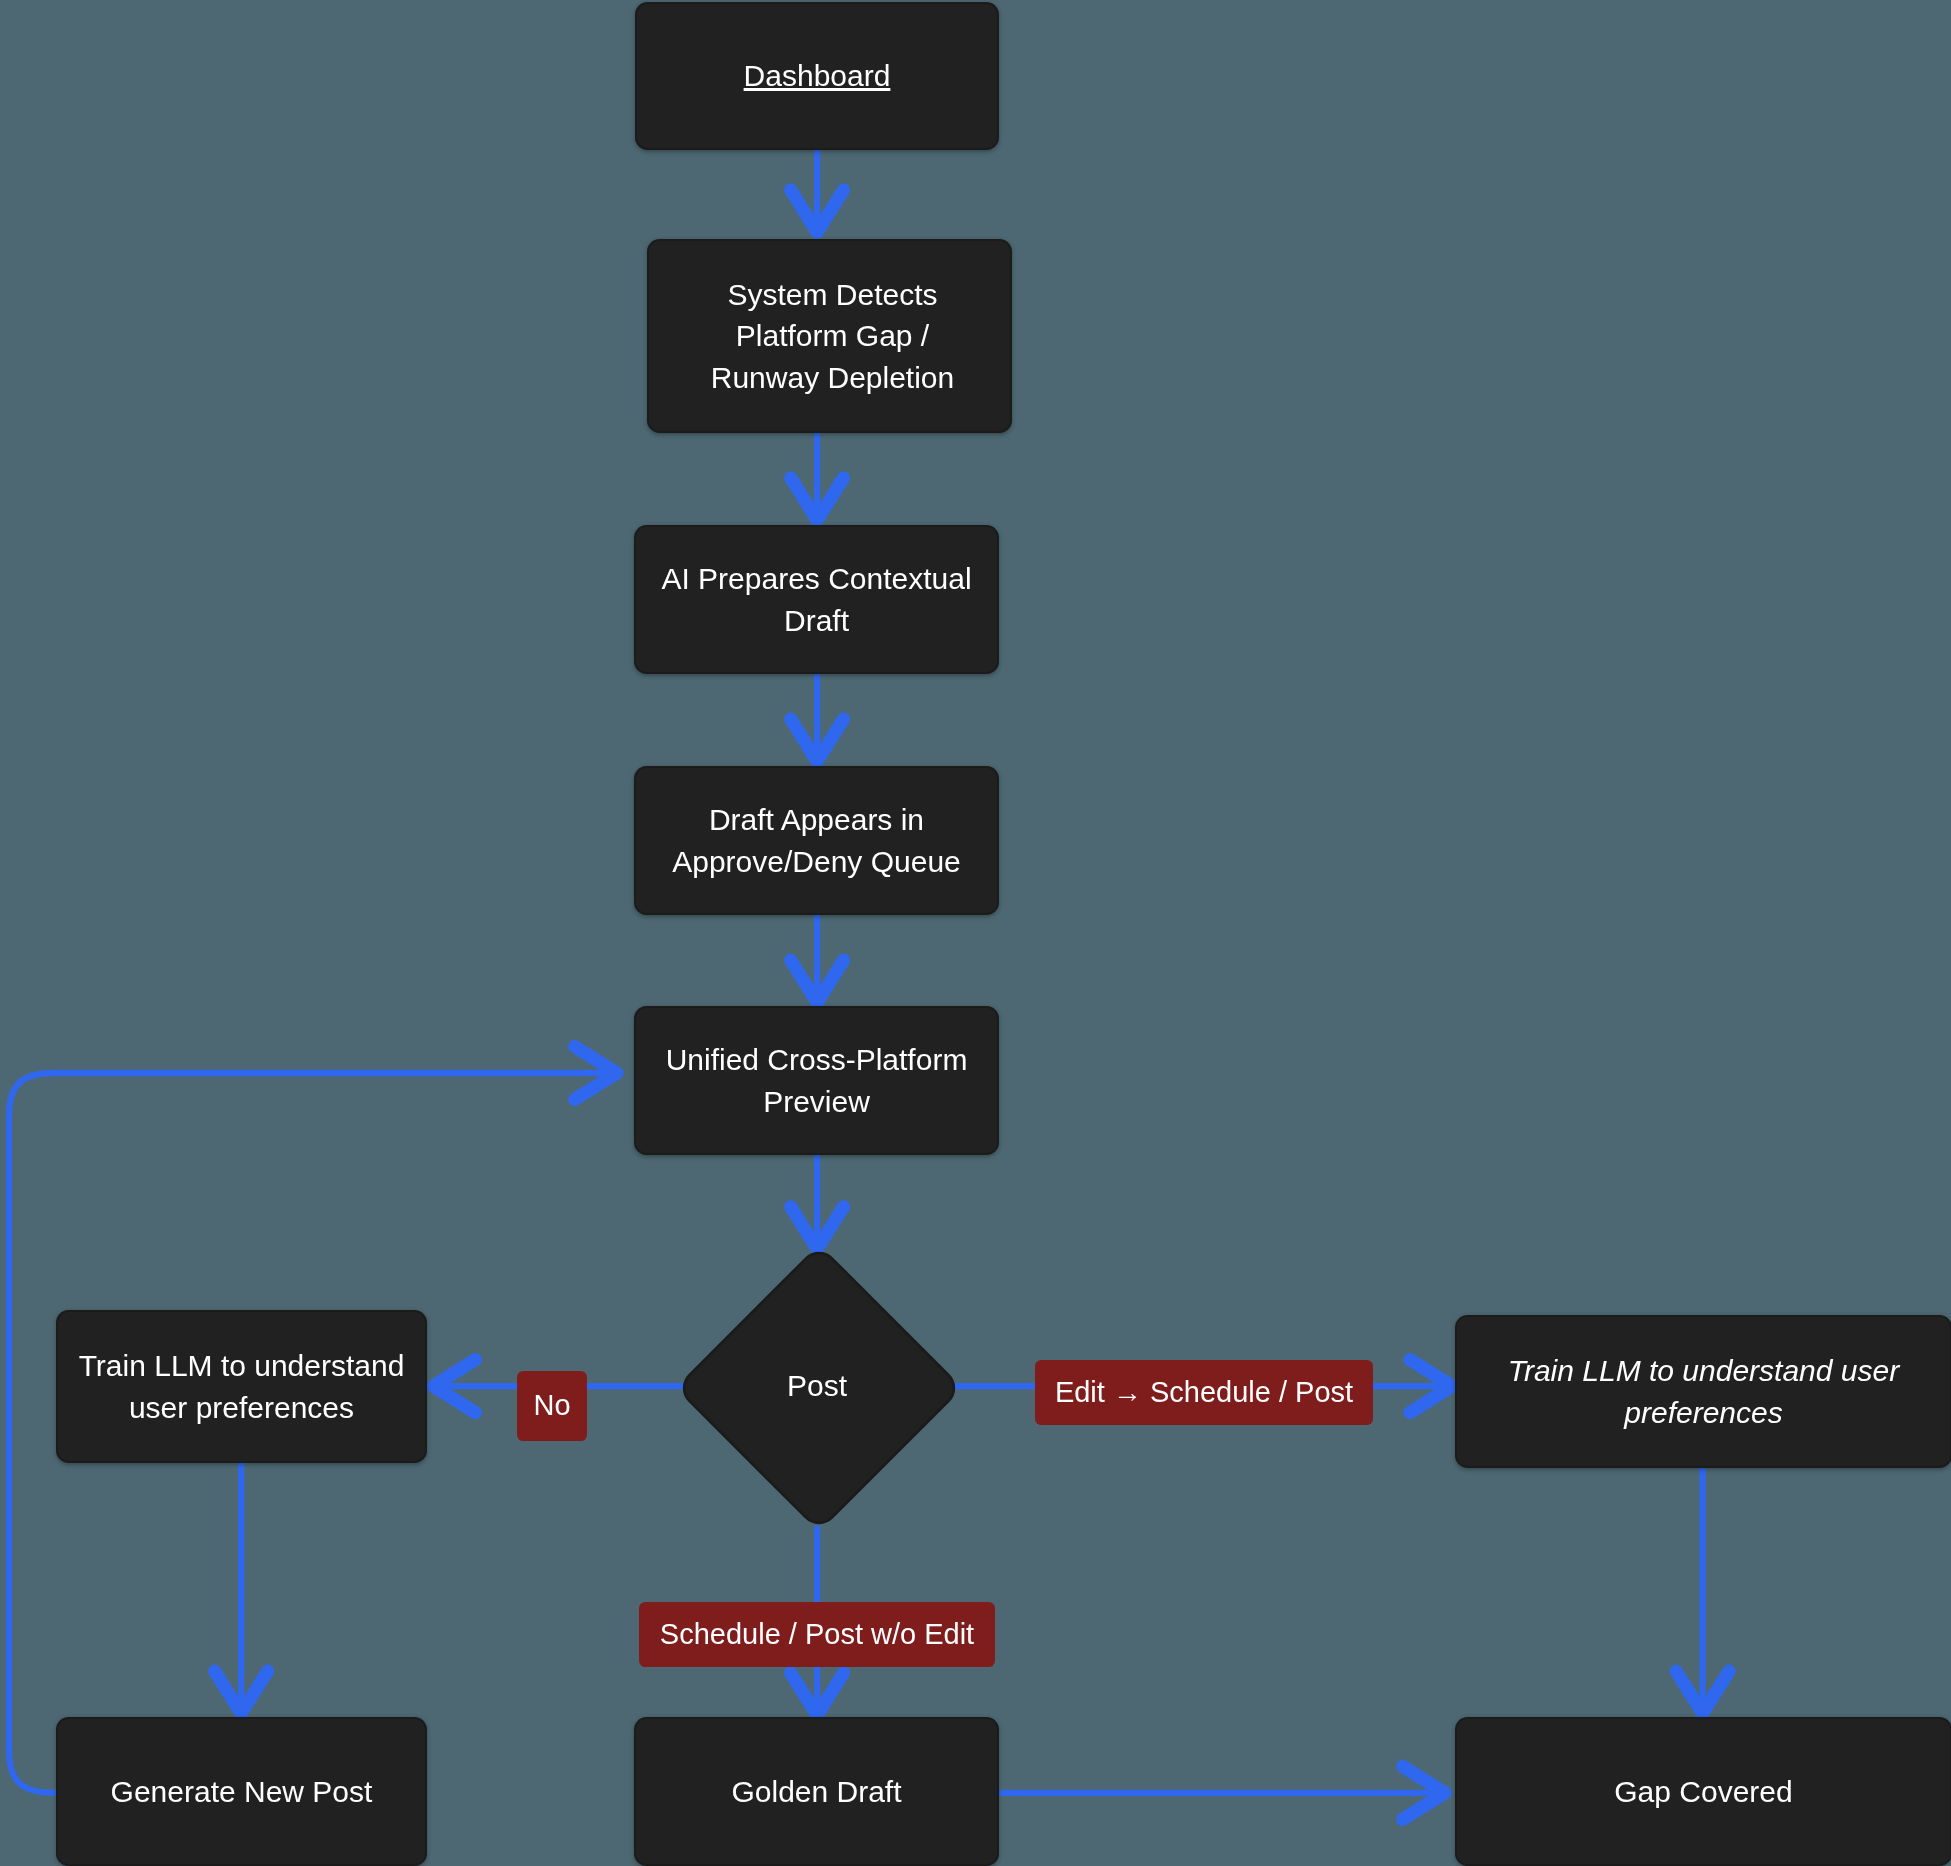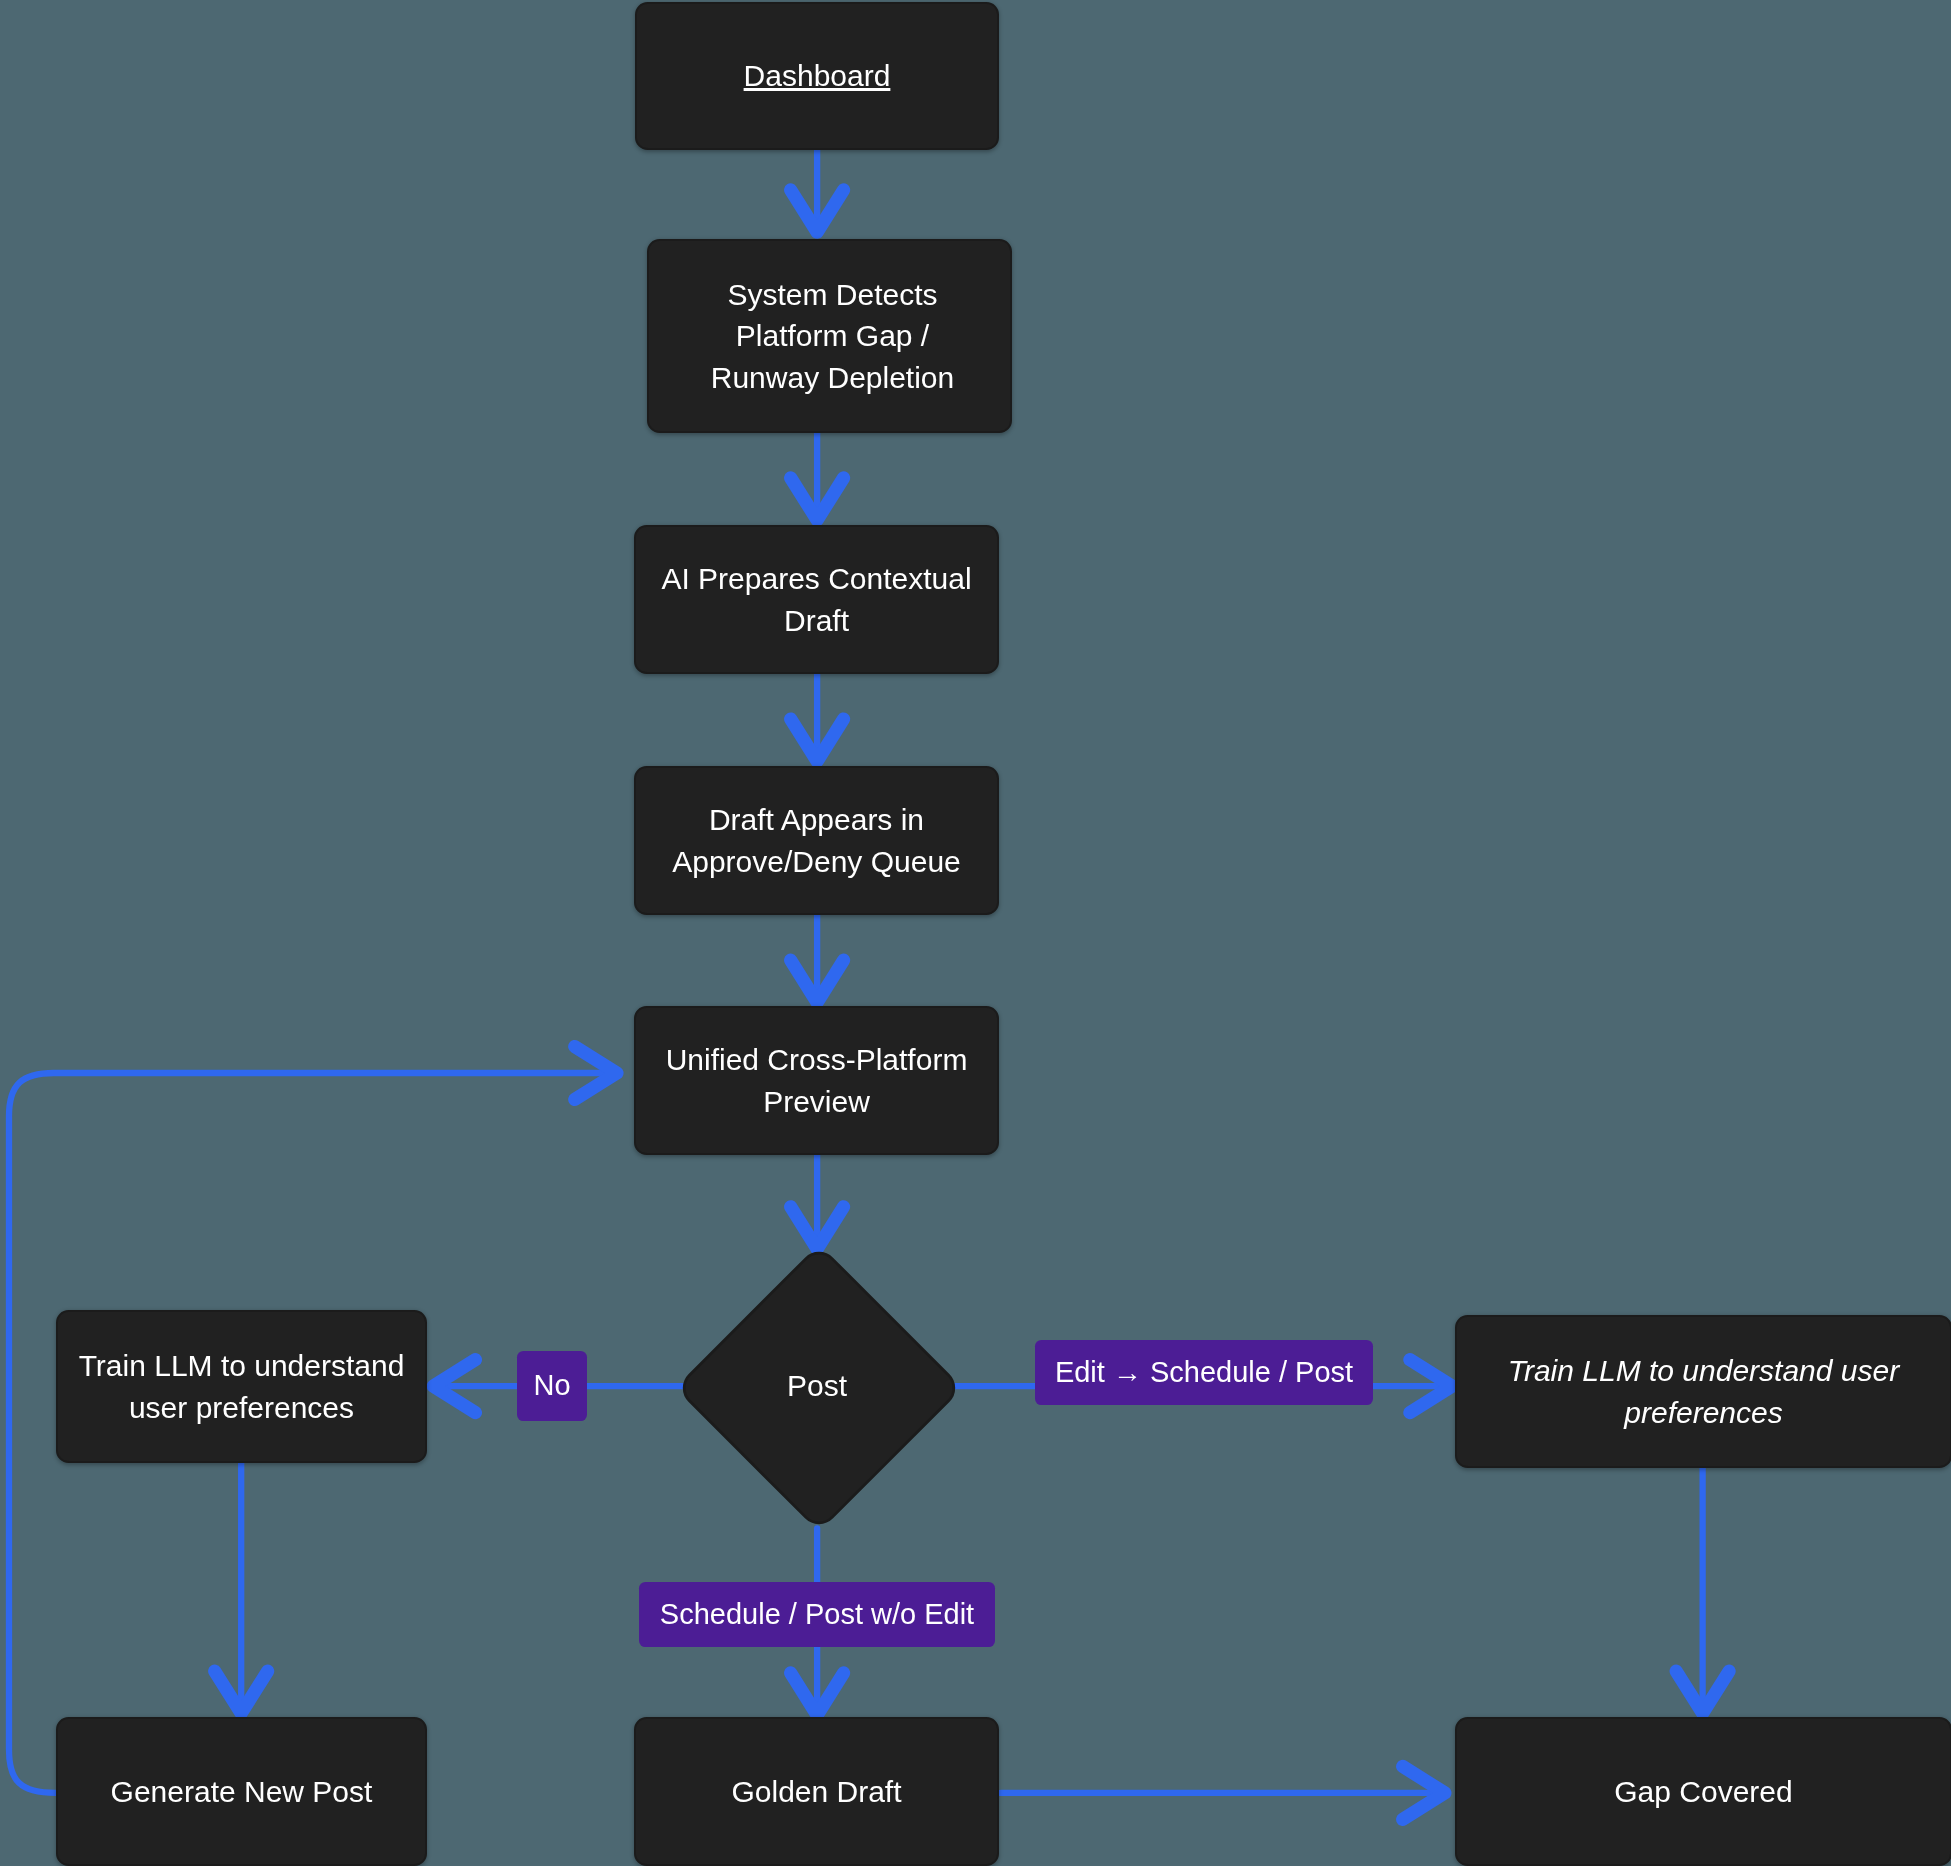--- a/index.html
+++ b/index.html
@@ -60,31 +60,32 @@
   }
   .diamond-label {
     position: relative;
     color: #ffffff;
     font-size: 30px;
     text-align: center;
     z-index: 2;
   }
   .edge-label {
     position: absolute;
-    background: #4c1d95;
+    background: #7f1d1d;
     color: #ffffff;
     font-size: 29px;
     border-radius: 6.3px;
     display: flex;
     align-items: center;
     justify-content: center;
     white-space: nowrap;
     padding: 9px 14.4px;
     box-sizing: border-box;
     line-height: 1.1;
+    margin-top: 20px;
   }
 </style>
 </head>
 <body>
 
 <div id="canvas">
 
   <svg class="edges" viewBox="0 0 2168 2074">
     <defs>
       <marker id="ah" markerWidth="11" markerHeight="11" refX="7.2" refY="5.5" orient="auto" markerUnits="strokeWidth">

